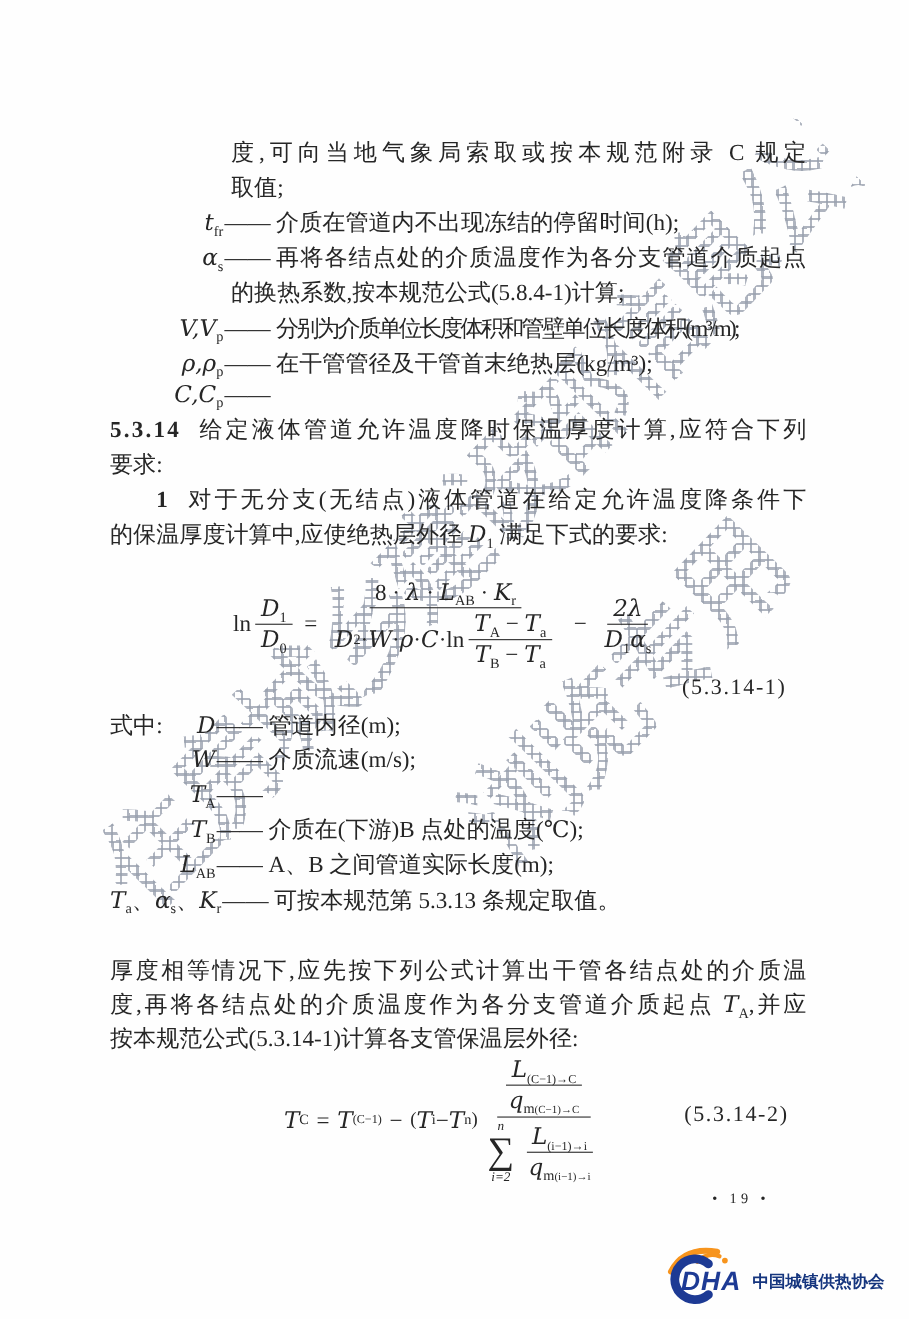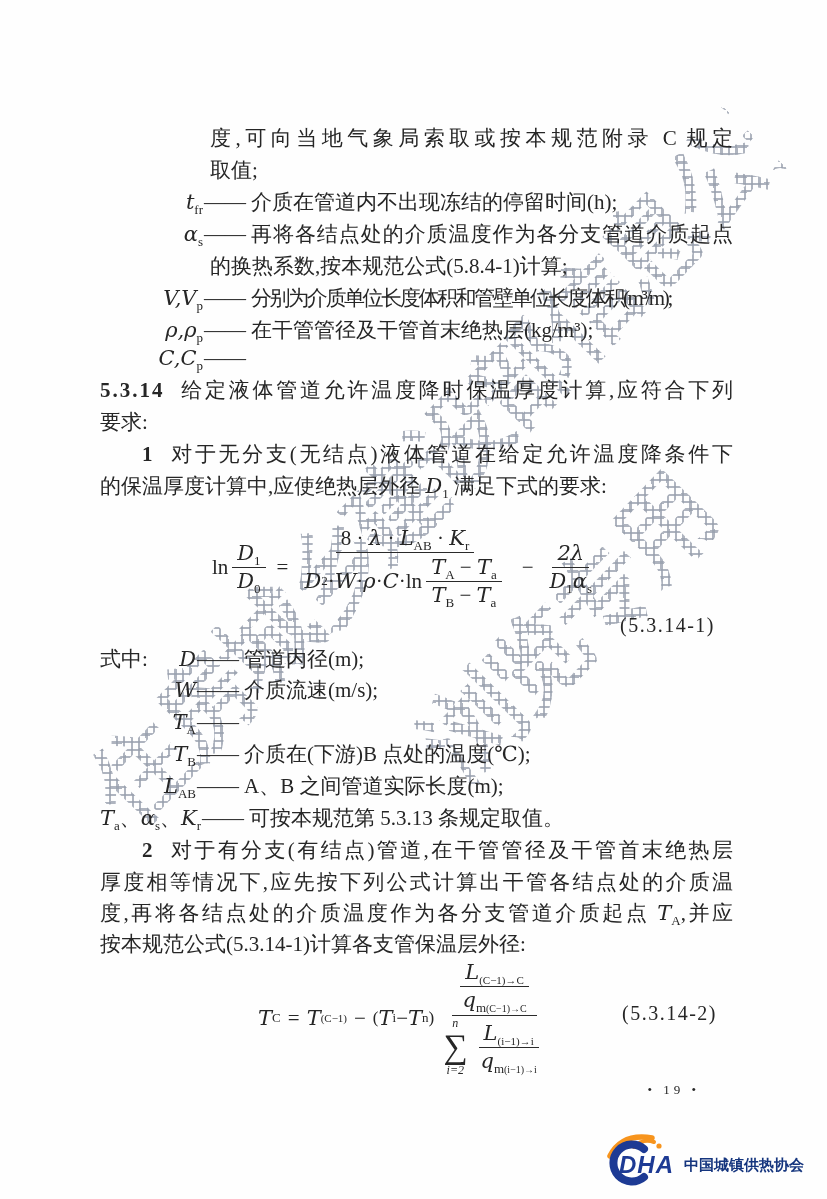--- a/index.html
+++ b/index.html
@@ -205,23 +205,20 @@
       <span class="desc">A、B 之间管道实际长度(m);</span>
     </div>
     <div class="defrow" style="top:805px">
       <span class="term2">
           <span><i class="v">T</i><sub>a</sub><span>、</span><i class="v">α</i><sub>s</sub><span>、</span><i class="v">K</i><sub>r</sub></span>
         </span>
       <span class="dash">——</span>
       <span class="desc">可按本规范第 5.3.13 条规定取值。</span>
     </div>
 
-    <div class="line just indent1" style="top:837px">
-      <span class="itemnum">2</span><span>对于有分支(有结点)管道,在干管管径及干管首末绝热层</span>
-    </div>
     <div class="line just" style="top:900px">
       <span>度,再将各结点处的介质温度作为各分支管道介质起点 </span><i class="v">T</i><sub>A</sub><span>,并应</span>
     </div>
     <div class="line just" style="top:869px"><span>厚度相等情况下,应先按下列公式计算出干管各结点处的介质温</span></div>
     <div class="line" style="top:931px"><span>按本规范公式(5.3.14-1)计算各支管保温层外径:</span></div>
 
     <div class="formula f2">
       <i class="v">T</i>
         <sub>C</sub>
       <span class="op">=</span>

